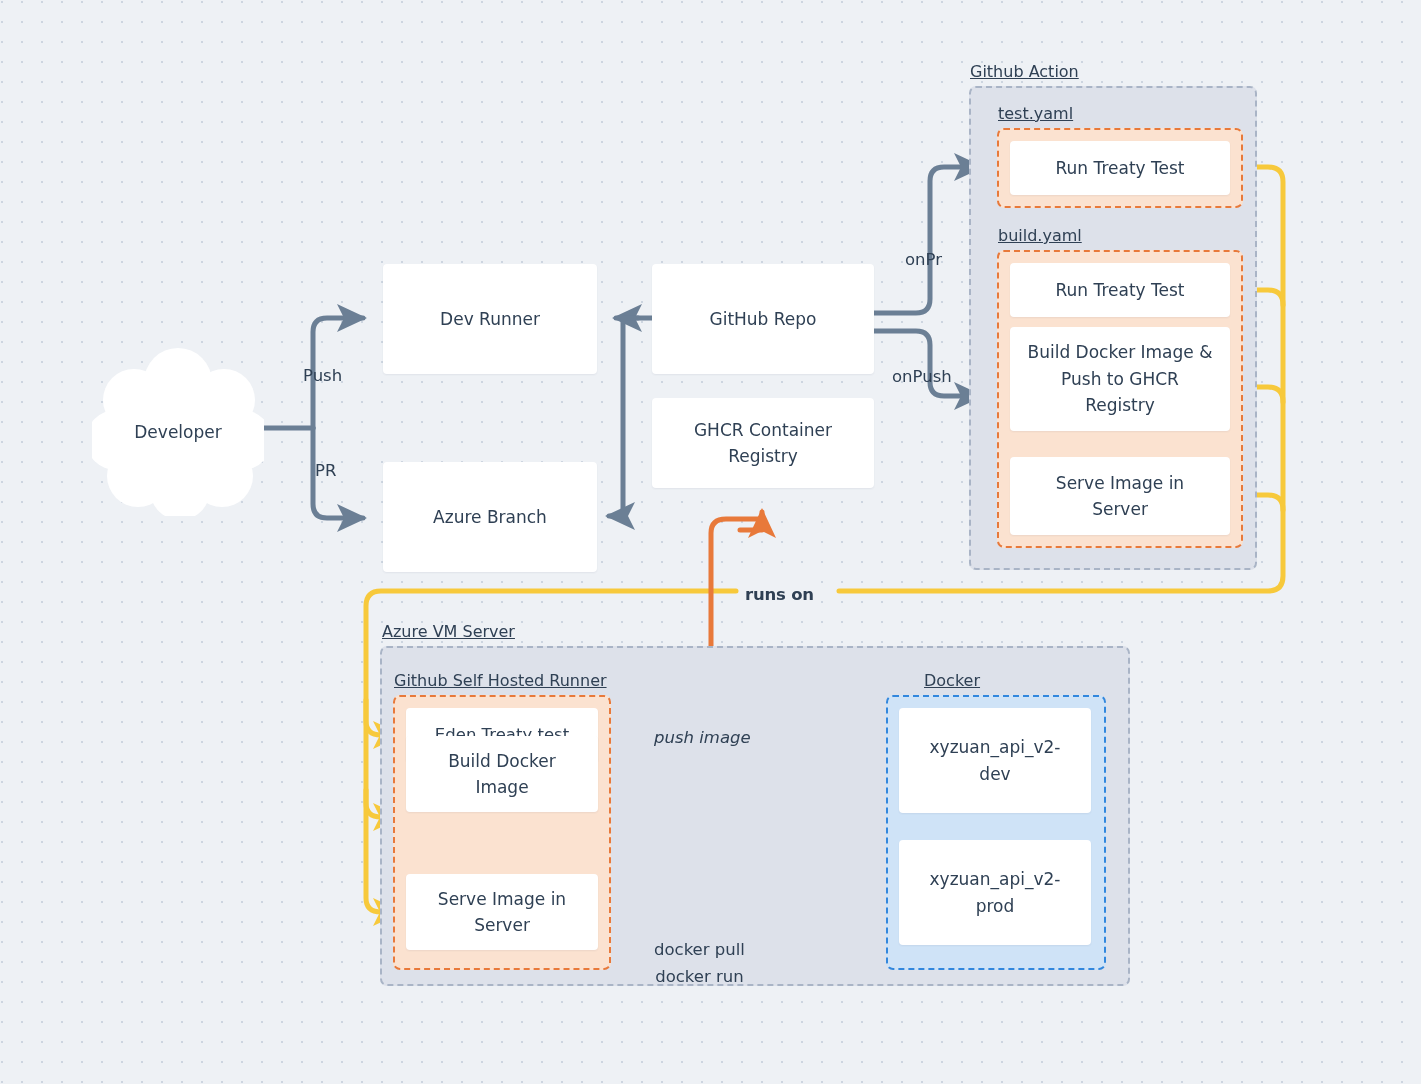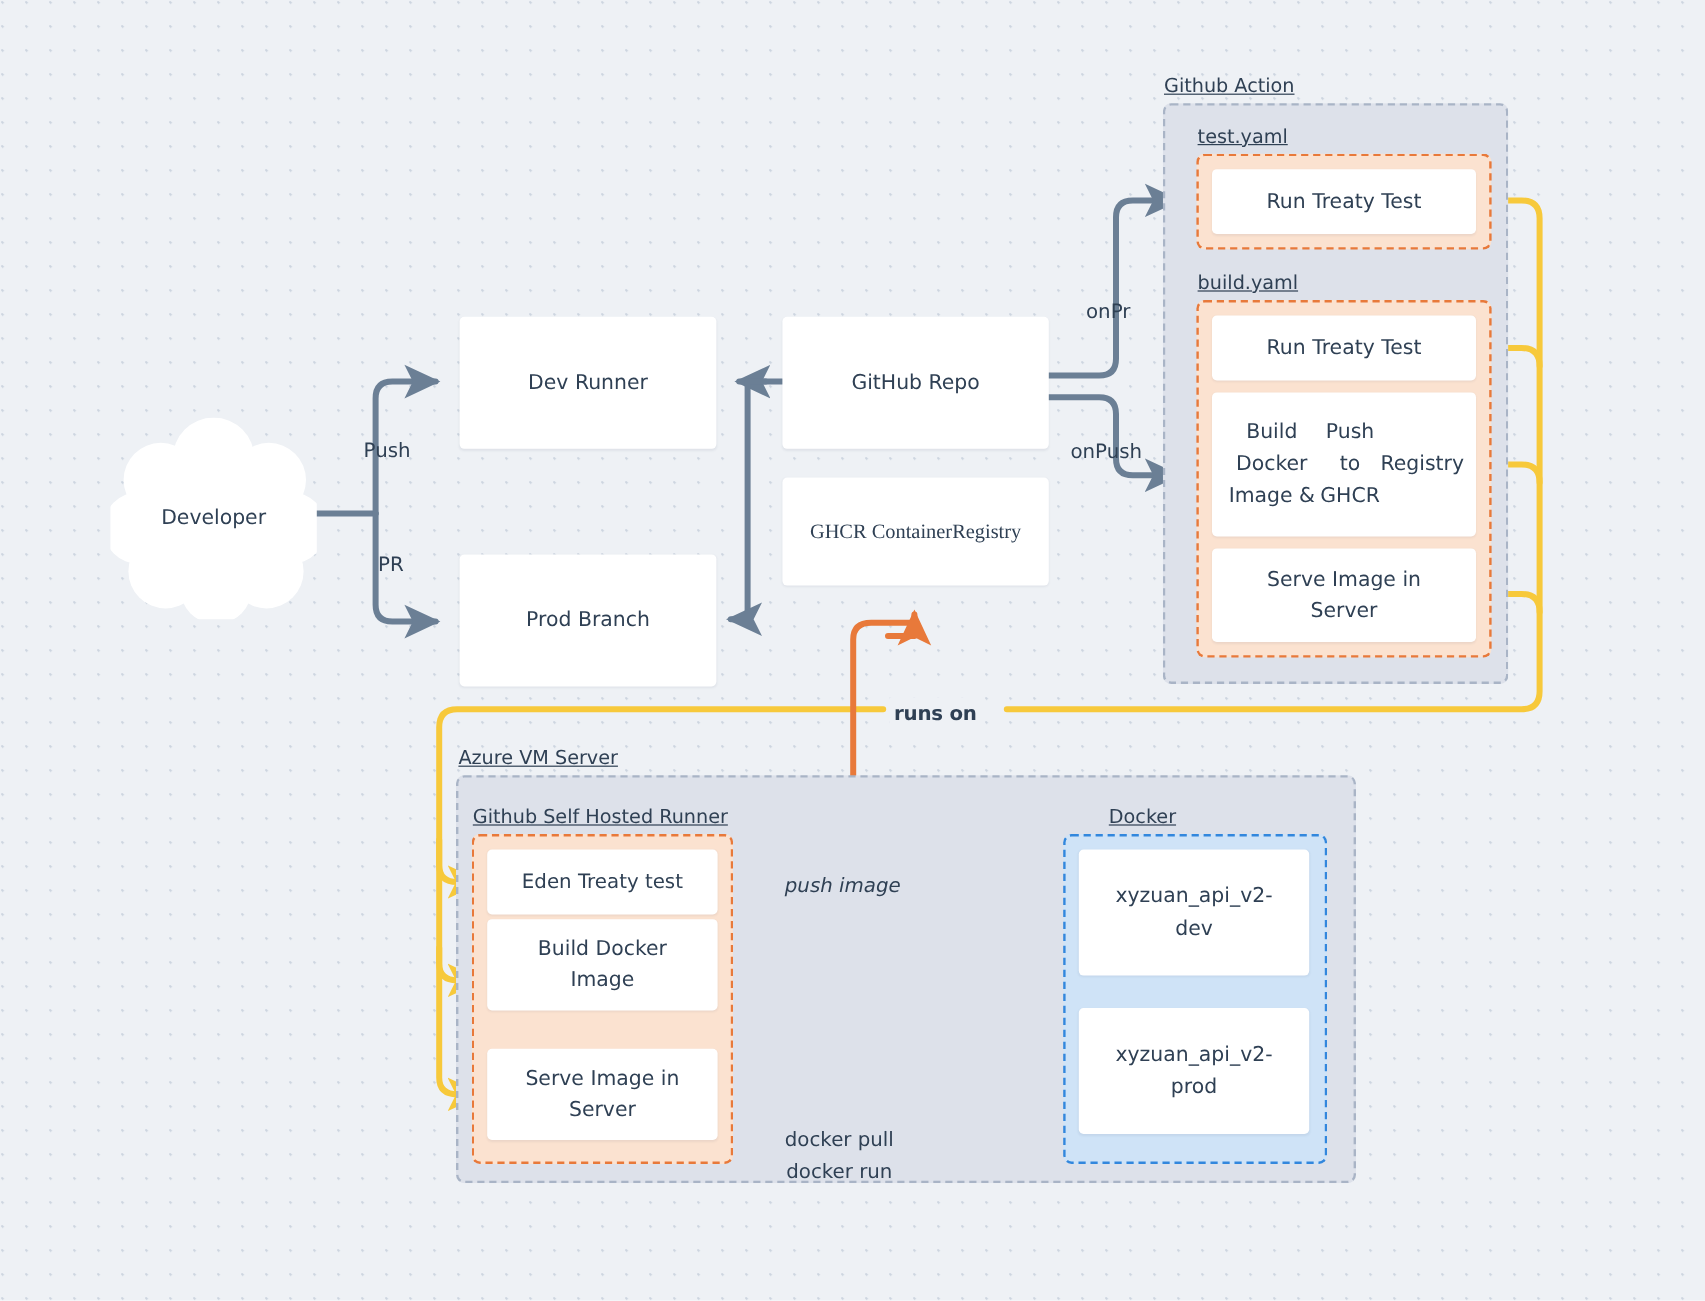--- a/index.html
+++ b/index.html
@@ -148,61 +148,61 @@
       <circle cx="24" cy="92" r="30"></circle>
       <circle cx="42" cy="52" r="31"></circle>
       <circle cx="86" cy="86" r="62"></circle>
     </g>
   </svg>
   <div class="cloud-label" style="left:92px;top:348px;width:172px;height:168px;
        display:flex;align-items:center;justify-content:center;">Developer</div>
 
   <div class="node" style="left:383px;top:264px;width:214px;height:110px;">Dev Runner</div>
 
-  <div class="node" style="left:383px;top:462px;width:214px;height:110px;">Prod Branch</div>
+  <div class="node" style="left:383px;top:462px;width:214px;height:110px;">Azure Branch</div>
 
   <div class="node" style="left:652px;top:264px;width:222px;height:110px;">GitHub Repo</div>
 
-  <div class="node" style="left:652px;top:398px;width:222px;height:90px;flex-direction:row;font-family:Liberation Serif, serif;">
+  <div class="node" style="left:652px;top:398px;width:222px;height:90px;flex-direction:column;">
     <span>GHCR Container</span>
     <span>Registry</span>
   </div>
 
   <div class="group-label" style="left:970px;top:62px;">Github Action</div>
   <div class="group grey" style="left:969px;top:86px;width:288px;height:484px;"></div>
 
   <div class="group-label" style="left:998px;top:104px;">test.yaml</div>
   <div class="group orange" style="left:997px;top:128px;width:246px;height:80px;"></div>
   <div class="node" style="left:1010px;top:141px;width:220px;height:54px;">Run Treaty Test</div>
 
   <div class="group-label" style="left:998px;top:226px;">build.yaml</div>
   <div class="group orange" style="left:997px;top:250px;width:246px;height:298px;"></div>
 
   <div class="node" style="left:1010px;top:263px;width:220px;height:54px;">Run Treaty Test</div>
 
-  <div class="node" style="left:1010px;top:327px;width:220px;height:120px;flex-direction:row;">
+  <div class="node" style="left:1010px;top:327px;width:220px;height:104px;flex-direction:column;">
     <span>Build Docker Image &amp;</span>
     <span>Push to GHCR</span>
     <span>Registry</span>
   </div>
 
   <div class="node" style="left:1010px;top:457px;width:220px;height:78px;flex-direction:column;">
     <span>Serve Image in</span>
     <span>Server</span>
   </div>
 
   <div class="group-label" style="left:382px;top:622px;">Azure VM Server</div>
   <div class="group grey" style="left:380px;top:646px;width:750px;height:340px;"></div>
 
   <div class="group-label" style="left:394px;top:671px;">Github Self Hosted Runner</div>
   <div class="group orange" style="left:393px;top:695px;width:218px;height:275px;"></div>
 
   <div class="node" style="left:406px;top:708px;width:192px;height:54px;font-size:16.5px;">Eden Treaty test</div>
 
-  <div class="node" style="left:406px;top:766px;width:192px;height:76px;flex-direction:column;">
+  <div class="node" style="left:406px;top:736px;width:192px;height:76px;flex-direction:column;">
     <span>Build Docker</span>
     <span>Image</span>
   </div>
 
   <div class="node" style="left:406px;top:874px;width:192px;height:76px;flex-direction:column;">
     <span>Serve Image in</span>
     <span>Server</span>
   </div>
 
   <div class="group-label" style="left:888px;top:671px;margin-left:36px;">Docker</div>

